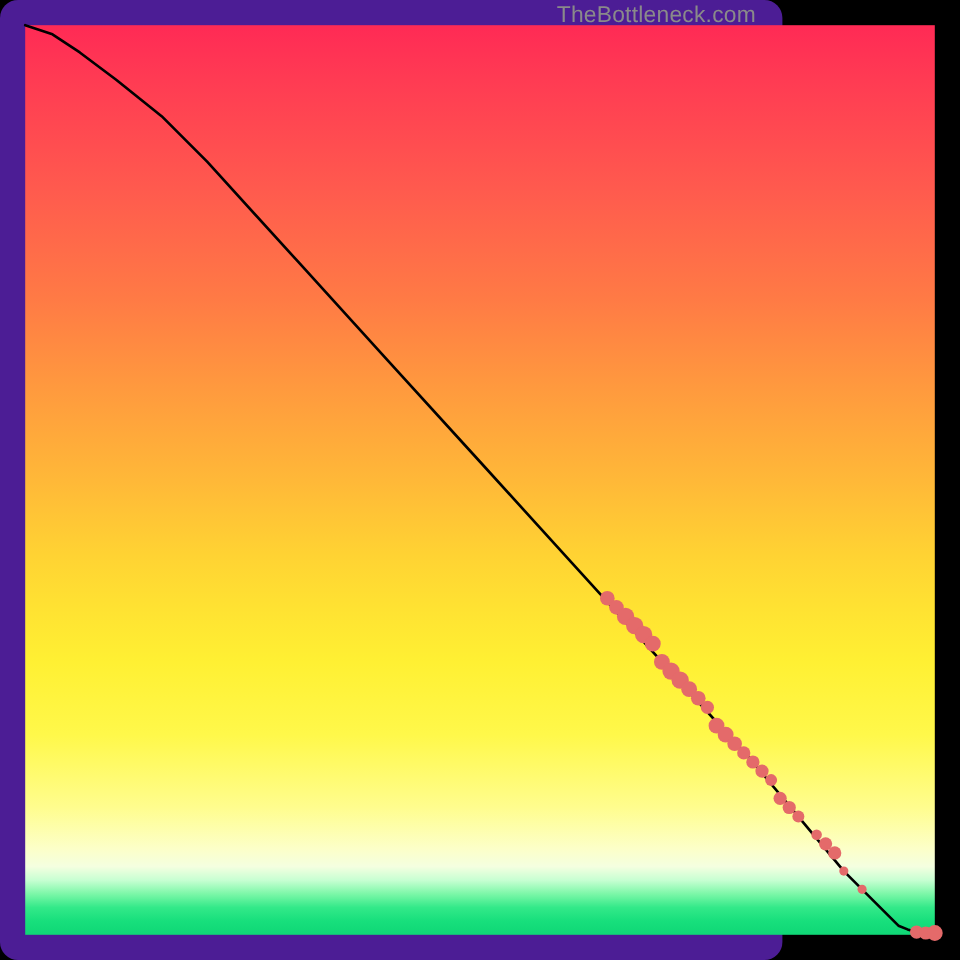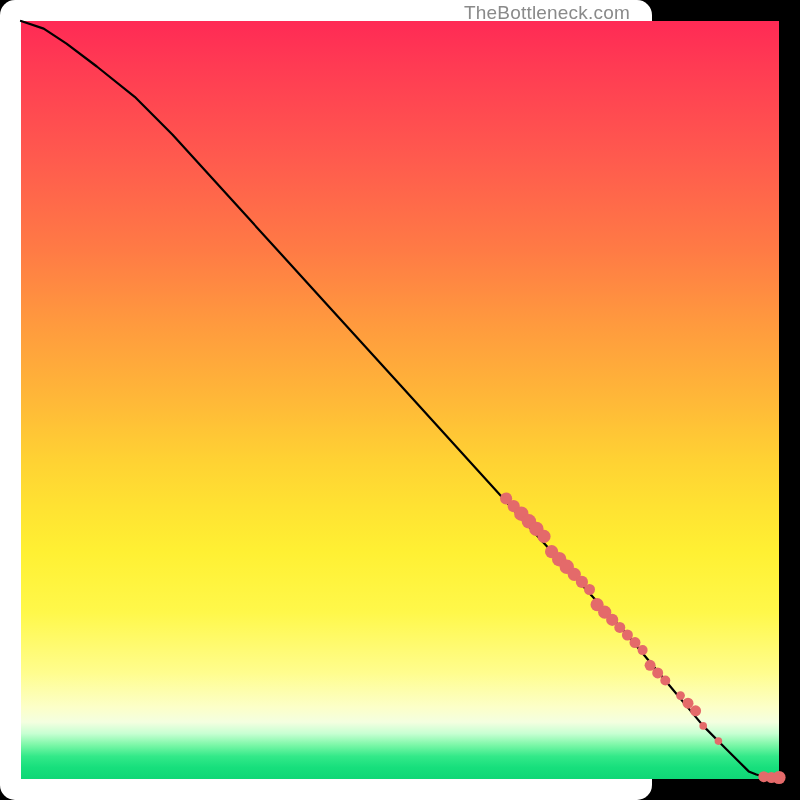--- a/index.html
+++ b/index.html
@@ -8,21 +8,21 @@
     width: 800px;
     height: 800px;
     overflow: hidden;
     background: #000;
     font-family: Arial, Helvetica, sans-serif;
   }
   .stage {
     position: relative;
     width: 652px;
     height: 800px;
-    background: #ffffff;
+    background: #4c1d95;
     border-radius: 15px;
   }
   .plot-area {
     position: absolute;
     left: 21px;
     top: 21px;
     width: 758px;
     height: 758px;
     
     background: linear-gradient(

